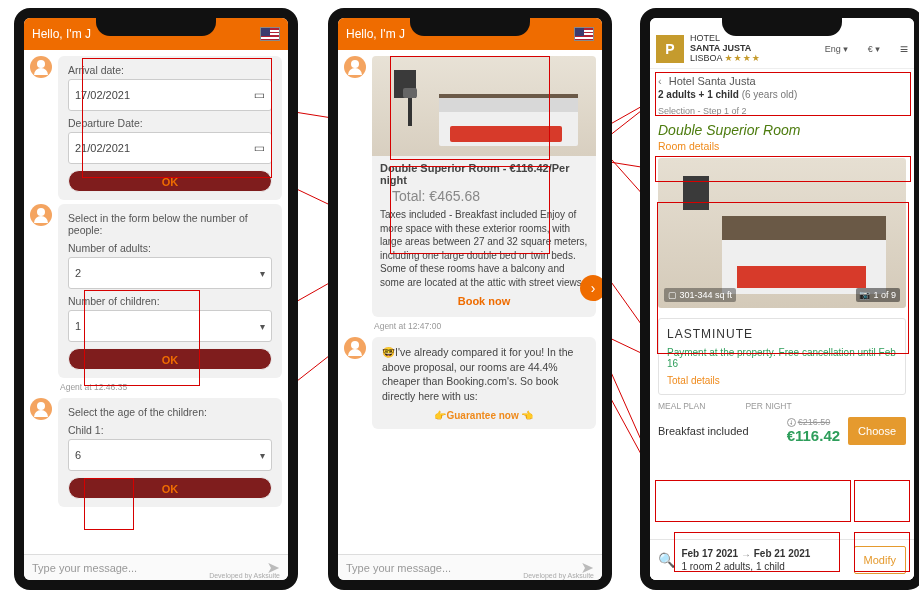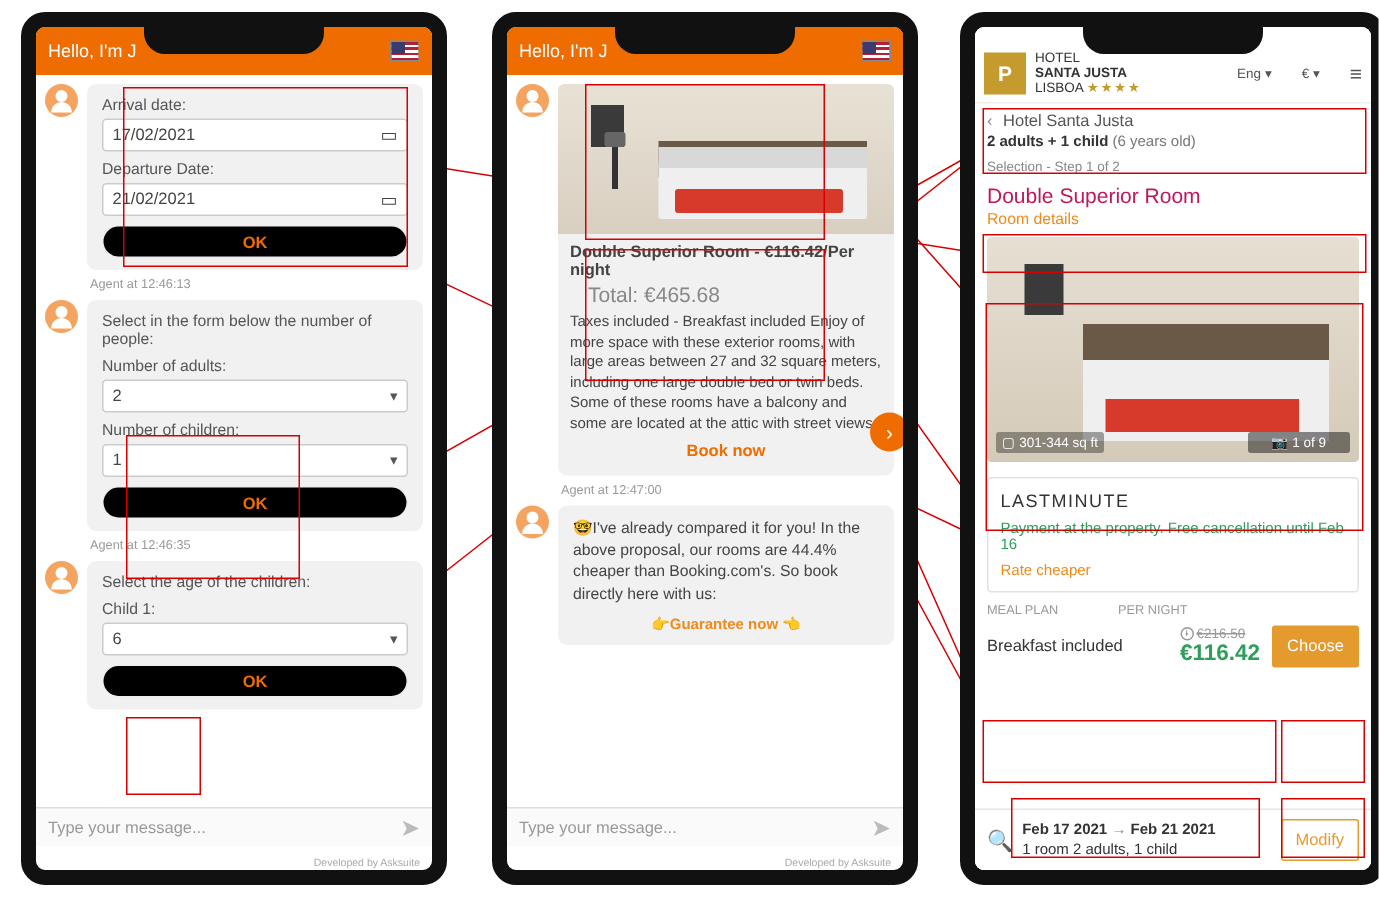--- a/index.html
+++ b/index.html
@@ -43,35 +43,35 @@
   .avatar::after{content:"";position:absolute;width:14px;height:7px;border-radius:7px 7px 0 0;background:#fff;bottom:3px;}
 
   .msg-row { display:flex; gap:6px; margin-bottom:4px; align-items:flex-start; }
   .bubble {
     background:#f1f1f1; border-radius:6px; padding:8px 10px; flex:1;
     font-size: 11px; color:#444;
   }
   .bubble.tight { padding: 6px 8px; }
   .lbl { font-size: 10.5px; color:#555; margin-bottom:3px; display:block; }
   .fld {
-    border:1px solid #ccc; border-radius:3px; height:22px; background:#fff;
+    border:1px solid #ccc; border-radius:3px; height:32px; background:#fff;
     font-size:11px; padding: 0 6px; display:flex; align-items:center; justify-content:space-between;
     margin-bottom:6px;
   }
   .fld .cal { font-size:12px; }
   .fld .chev { font-size:10px; color:#555; }
   .ok-pill {
     margin-top:2px; text-align:center; color:#ef6c00; font-weight:bold;
-    background:#000000; border-radius:14px; height:22px; line-height:22px;
+    background:#7f1d1d; border-radius:14px; height:22px; line-height:22px;
     border:1px solid #eee; font-size:11px;
   }
   .timestamp { font-size: 8.5px; color:#999; margin: 2px 0 6px 30px; }
 
   .chat-input {
-    position:absolute; left:0; right:0; bottom:16px; height:26px; border-top:1px solid #ddd;
+    position:absolute; left:0; right:0; bottom:0; height:26px; border-top:1px solid #ddd;
     display:flex; align-items:center; padding:0 8px; gap:6px; background:#fafafa;
   }
   .chat-input span.ph { color:#999; flex:1; }
   .send-ico { color:#bbb; font-size:16px; }
   .devby { position:absolute; right:8px; bottom:1px; font-size:7px; color:#aaa; }
 
   
   .hl { position:absolute; border:1.5px solid #d60000; pointer-events:none; }
 
   
@@ -103,29 +103,29 @@
   .bk-logo { width:28px; height:28px; background:#c59b2d; color:#fff; font-weight:bold; text-align:center; line-height:28px; font-size:14px;}
   .bk-title { font-size:9px; line-height:1.1; }
   .bk-title .stars{color:#c59b2d; letter-spacing:1px;}
   .bk-hdr-right{ margin-left:auto; font-size:9px; color:#555; display:flex; gap:20px; align-items:center;}
   .crumb { padding:6px 8px; font-size:11px; }
   .crumb .back{color:#888; margin-right:4px;}
   .crumb .name{color:#555;}
   .crumb .guests{font-size:10px; font-weight:bold; margin-top:2px;}
   .crumb .guests .light{font-weight:normal; color:#777;}
   .sel-step{font-size:9px; color:#888; padding:0 8px 4px;}
-  .room-name{font-size:14px; padding:2px 8px 2px; color:#be185d;}
+  .room-name{font-size:14px; padding:2px 8px 2px; color:#4d7c0f;font-style:italic;}
   .room-link{font-size:10.5px; color:#ef8a1b; padding:0 8px 6px;}
   .big-room-img{ margin:0 8px; height:150px; border-radius:3px; overflow:hidden; position:relative; background:linear-gradient(#e6dfd2,#d4cab9);}
   .big-room-img .bed{position:absolute;left:26%;right:8%;bottom:14px;height:54px;background:#efefef;}
   .big-room-img .throw{position:absolute;left:32%;right:16%;bottom:20px;height:22px;background:#d73a2a;}
   .big-room-img .hb{position:absolute;left:26%;right:8%;bottom:58px;height:34px;background:#6a5946;}
   .big-room-img .art{position:absolute;top:18px;left:10%;width:26px;height:34px;background:#3a3a3a;}
   .big-room-img .tag{position:absolute;left:6px;bottom:6px;color:#fff;font-size:9px;background:rgba(0,0,0,.35);padding:2px 4px;border-radius:2px;display:flex;align-items:center;gap:3px;}
-  .big-room-img .count{position:absolute;right:6px;bottom:6px;color:#fff;font-size:9px;background:rgba(0,0,0,.45);padding:2px 16px;border-radius:2px;}
+  .big-room-img .count{position:absolute;right:6px;bottom:6px;color:#fff;font-size:9px;background:rgba(0,0,0,.45);padding:2px 4px;border-radius:2px;}
   .lm-box{margin:10px 8px 0; border:1px solid #e2e2e2; border-radius:3px; padding:8px;}
   .lm-box .h{font-size:12px; letter-spacing:1px; color:#333;}
   .lm-box .cancel{font-size:10px; color:#2e9e5b; margin-top:6px;}
   .lm-box .rate{font-size:10px; color:#ef8a1b; margin-top:6px;}
   .cols{display:flex; font-size:8.5px; color:#999; padding:6px 8px 2px; gap:40px;}
   .meal-row{display:flex; align-items:center; padding:4px 8px 6px; gap:8px;}
   .meal-row .m{flex:1; font-size:11px; color:#333;}
   .meal-row .pnight{text-align:right;}
   .meal-row .old{font-size:9px; color:#999; text-decoration:line-through; display:flex; align-items:center; gap:2px;}
   .meal-row .old .info{width:9px;height:9px;border:1px solid #999;border-radius:50%;display:inline-block;font-size:7px;line-height:8px;text-align:center;color:#999;}
@@ -172,21 +172,20 @@
                 <span class="cal">▭</span>
               </div>
               <span class="lbl">Departure Date:</span>
               <div class="fld">
                 <span>21/02/2021</span>
                 <span class="cal">▭</span>
               </div>
               <div class="ok-pill">OK</div>
             </div>
           </div>
-          <div class="timestamp">Agent at 12:46:13</div>
 
           <div class="msg-row">
             <div class="avatar"></div>
             <div class="bubble">
               <div class="lbl" style="margin-bottom:6px;">Select in the form below the number of people:</div>
               <span class="lbl">Number of adults:</span>
               <div class="fld">
                 <span>2</span>
                 <span class="chev">▾</span>
               </div>
@@ -313,21 +312,21 @@
           <div class="throw"></div>
         <div class="tag">
             <span>▢</span>
             <span>301-344 sq ft</span>
           </div>
         <div class="count"><span>📷</span> <span>1 of 9</span></div>
       </div>
       <div class="lm-box">
         <div class="h">LASTMINUTE</div>
         <div class="cancel">Payment at the property. Free cancellation until Feb 16</div>
-        <div class="rate">Rate cheaper</div>
+        <div class="rate">Total details</div>
       </div>
       <div class="cols">
         <span>MEAL PLAN</span>
         <span>PER NIGHT</span>
       </div>
       <div class="meal-row">
         <div class="m">Breakfast included</div>
         <div class="pnight">
           <div class="old">
               <span class="info">i</span>

